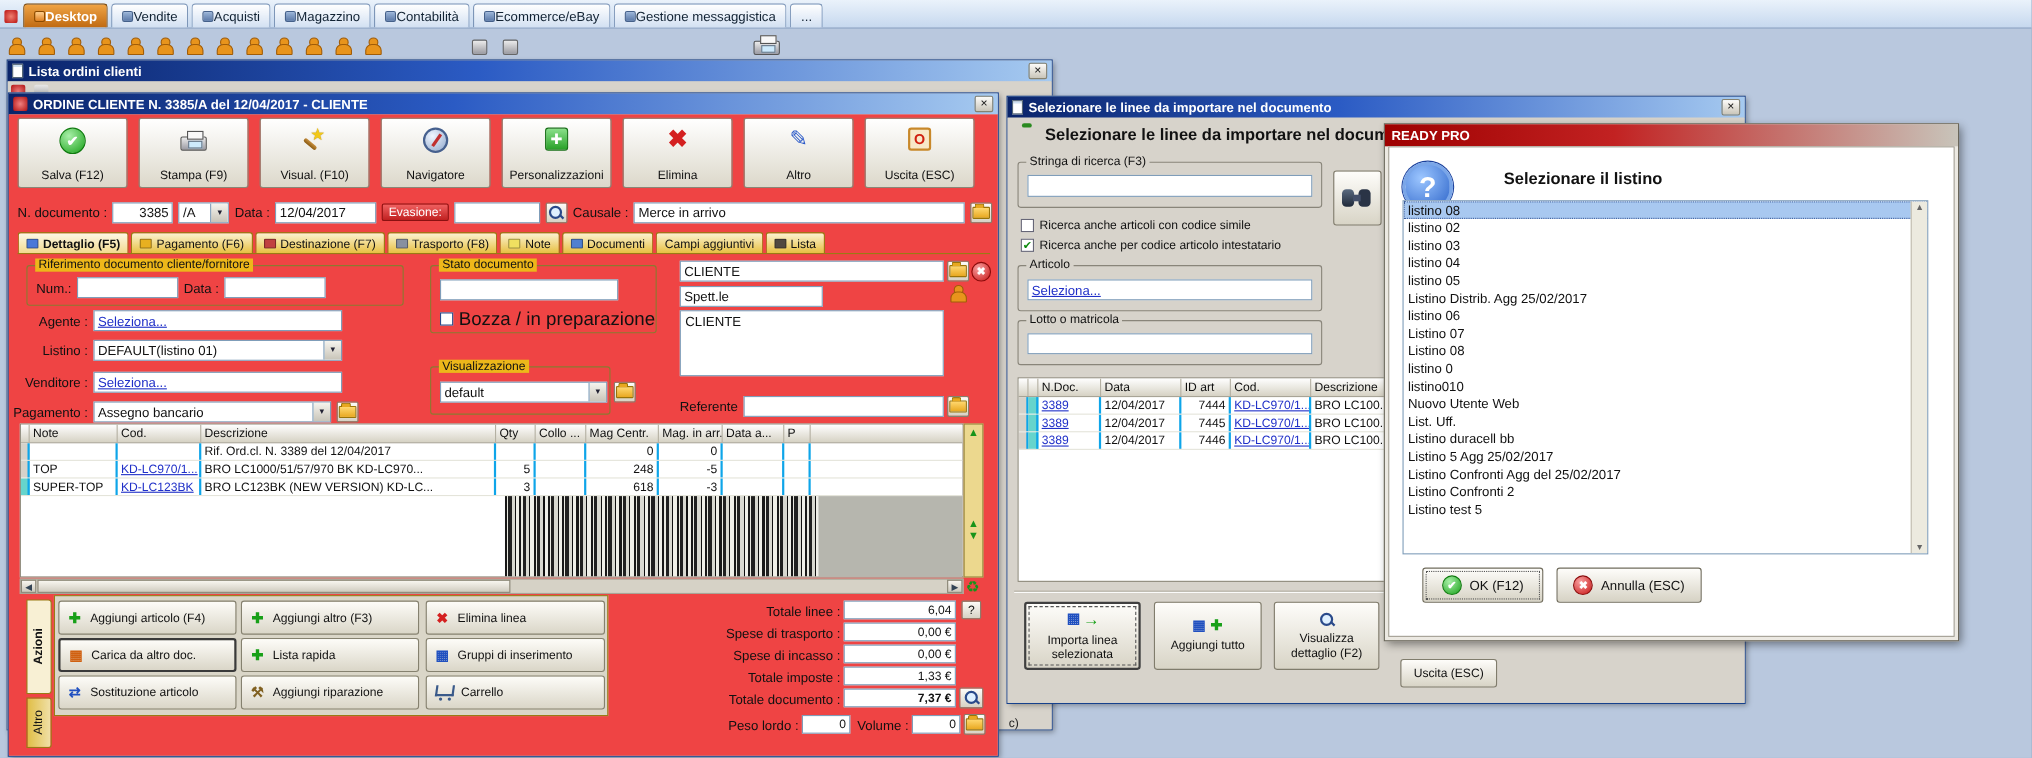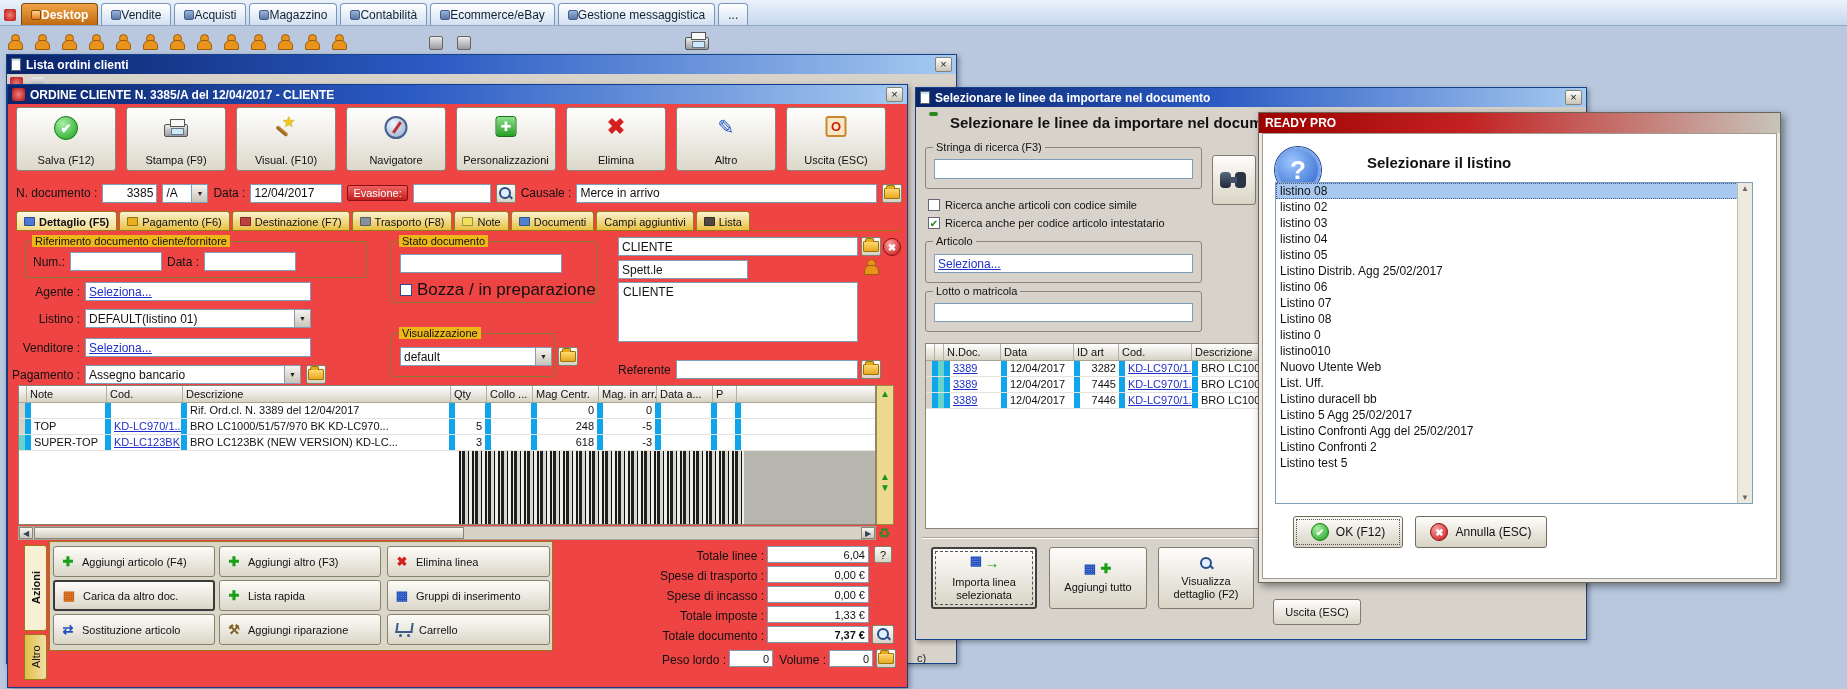--- a/index.html
+++ b/index.html
@@ -98,21 +98,21 @@
 .mini.gry{background:linear-gradient(#e8e8e8,#9a9a9a)}
 
 .dtab{display:flex;align-items:center;gap:4px;height:20px;padding:0 7px;background:linear-gradient(#fbf3d2,#e6bd3a);border:1px solid #9a7a14;border-bottom:none;border-radius:3px 3px 0 0;font-size:11px;white-space:nowrap}
 .dtab.active{background:linear-gradient(#fdf8e6,#f2d98a);font-weight:bold}
 .dtab-ico{width:11px;height:9px;border:1px solid rgba(0,0,0,.35);border-radius:1px;flex:none}
 
 .tbl{position:absolute;background:#fff;border:1px solid #8a8676;font-size:11px;overflow:hidden}
 .thr{display:flex;height:17px;background:linear-gradient(#ffffff,#d6d2c4);border-bottom:1px solid #a8a496}
 .thr .hc{border-right:1px solid #b4b0a2;display:flex;align-items:center;padding:0 3px;overflow:hidden;white-space:nowrap;flex:none}
 .trow{display:flex;height:16px;border-bottom:1px solid #e4e4da}
-.trow .tc{border-right:6px solid #0ea5e9;display:flex;align-items:flex-start;padding:1px 3px;overflow:hidden;white-space:nowrap;flex:none}
+.trow .tc{border-right:2px solid #0ea5e9;display:flex;align-items:center;padding:1px 3px;overflow:hidden;white-space:nowrap;flex:none}
 .tc.r{justify-content:flex-end}
 .selcell{background:#d6d2ca;border-right:1px solid #a8a496}
 .cyan{background:#66d4cc}
 .barcode{position:absolute;background:repeating-linear-gradient(90deg,#181818 0 2px,#e8e8e0 2px 3px,#202020 3px 6px,#d8d8d0 6px 9px,#101010 9px 10px,#efefe8 10px 13px)}
 .vscr{position:absolute;background:#ecd88e;border:1px solid #9a8a40;display:flex;flex-direction:column;align-items:center;padding:2px 0;font-size:10px;color:#18941a}
 .garr{line-height:11px}
 .garr.up::before{content:"▲"}
 .garr.dn::before{content:"▼"}
 .hscr{position:absolute;background:#d6d2c6;border:1px solid #a8a496;display:flex;align-items:center;font-size:8px;color:#345}
 .hscr .cap{width:14px;height:100%;background:linear-gradient(#f8f6f0,#ccc8bc);border:1px solid #8a8676;display:flex;align-items:center;justify-content:center;flex:none}
@@ -585,21 +585,21 @@
           <span class="hc" style="width:73px">Cod.</span>
           <span class="hc" style="width:386px;border-right:none">Descrizione</span>
         </div>
         <div class="trow">
           <span class="tc selcell" style="width:9px"></span>
           <span class="tc cyan" style="width:9px"></span>
           <span class="tc" style="width:57px">
               <span class="link">3389</span>
             </span>
           <span class="tc" style="width:73px">12/04/2017</span>
-          <span class="tc r" style="width:45px">3282</span>
+          <span class="tc r" style="width:45px">7444</span>
           <span class="tc" style="width:73px">
               <span class="link">KD-LC970/1...</span>
             </span>
           <span class="tc" style="width:386px">BRO LC100...</span>
         </div>
         <div class="trow">
           <span class="tc selcell" style="width:9px"></span>
           <span class="tc cyan" style="width:9px"></span>
           <span class="tc" style="width:57px">
               <span class="link">3389</span>

